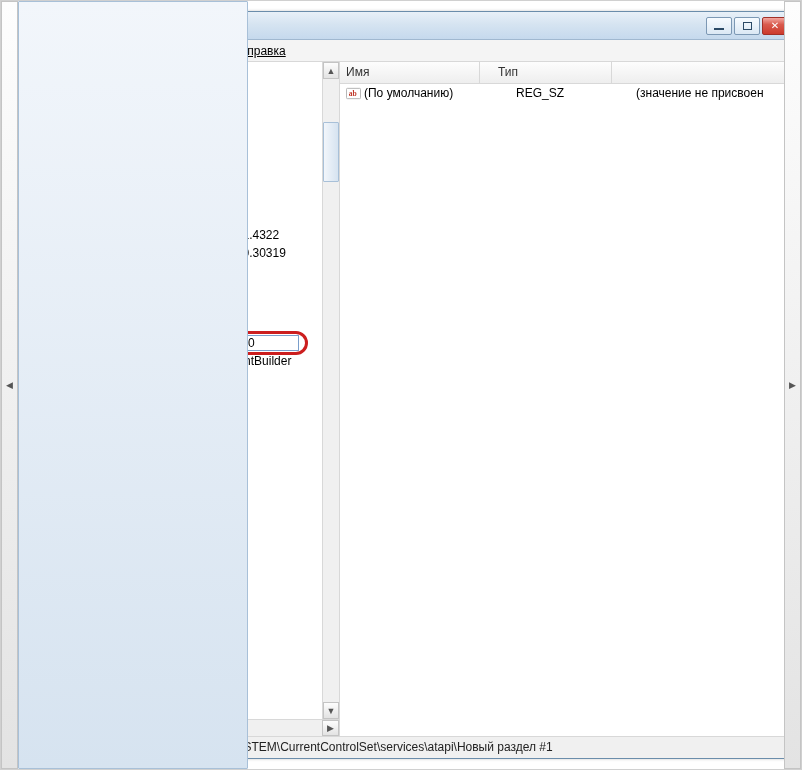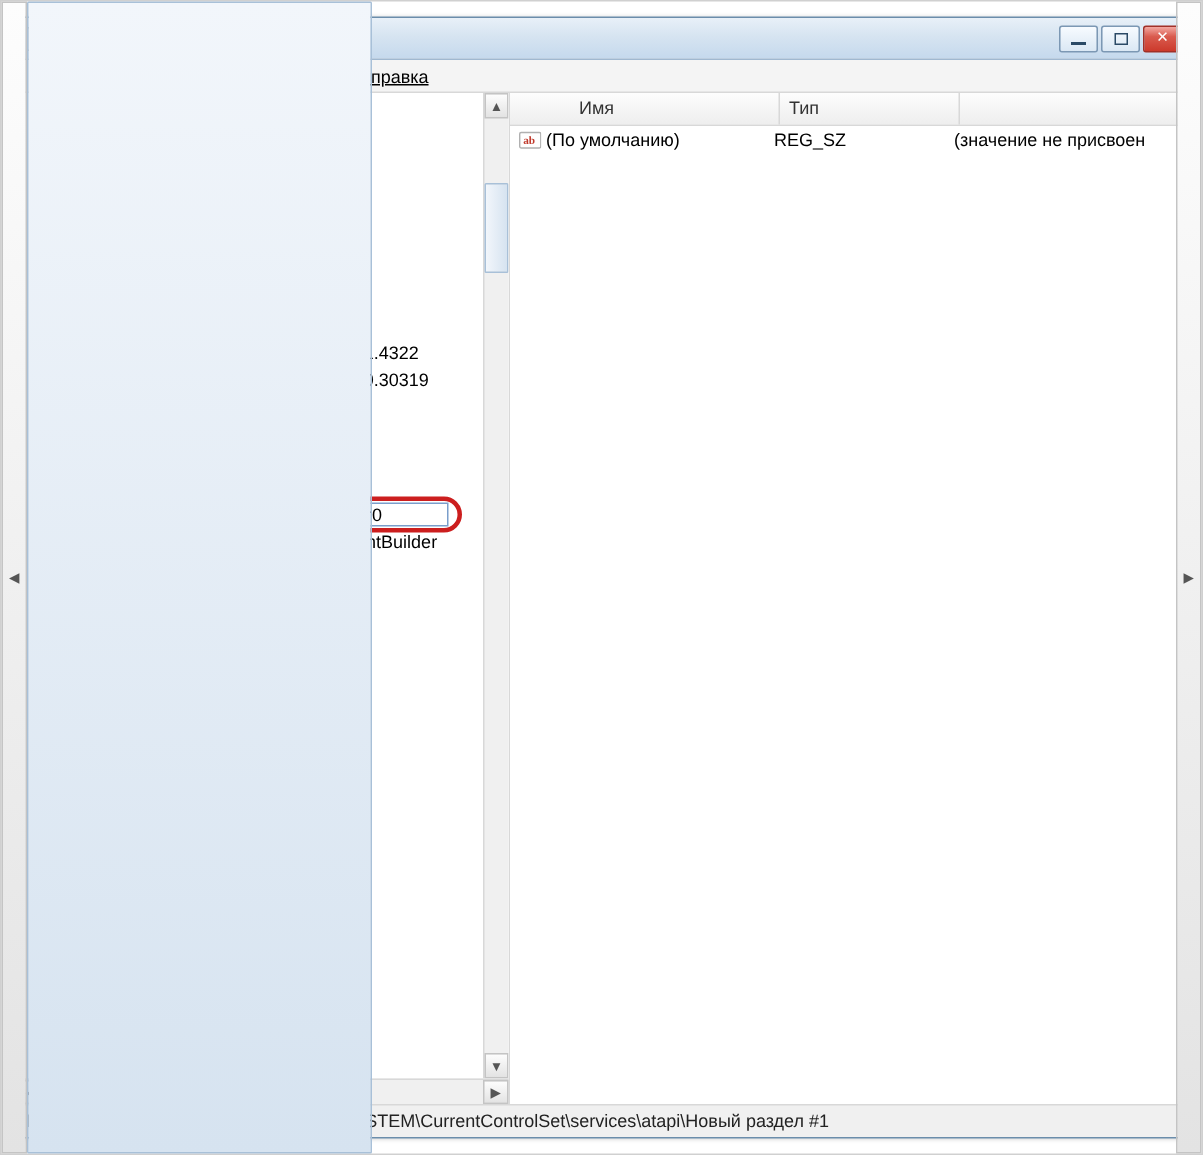--- a/index.html
+++ b/index.html
@@ -374,22 +374,22 @@
       </div>
       <div class="hscroll">
         <div class="h-arrow left">◀</div>
         <div class="h-thumb"></div>
         <div class="h-arrow right">▶</div>
       </div>
     </div>
 
     <div class="list-pane">
       <div class="list-header">
-        <div class="col" id="col-name" style="width: 140px; margin-left: 40px;">Имя</div>
-        <div class="col" id="col-type" style="width: 120px;">Тип</div>
+        <div class="col" id="col-name" style="width: 140px;">Имя</div>
+        <div class="col" id="col-type" style="width: 120px; margin-left: 12px;">Тип</div>
       </div>
       <div class="list-body" id="list-body">
             <div class="list-row">
               <div class="cell" style="width: 170px; display: flex; align-items: center;">
                 <svg class="ab-icon">
                   <use href="#abicon"></use>
                 </svg>
                 <span>(По умолчанию)</span>
               </div>
               <div class="cell" style="width: 120px;">REG_SZ</div>

